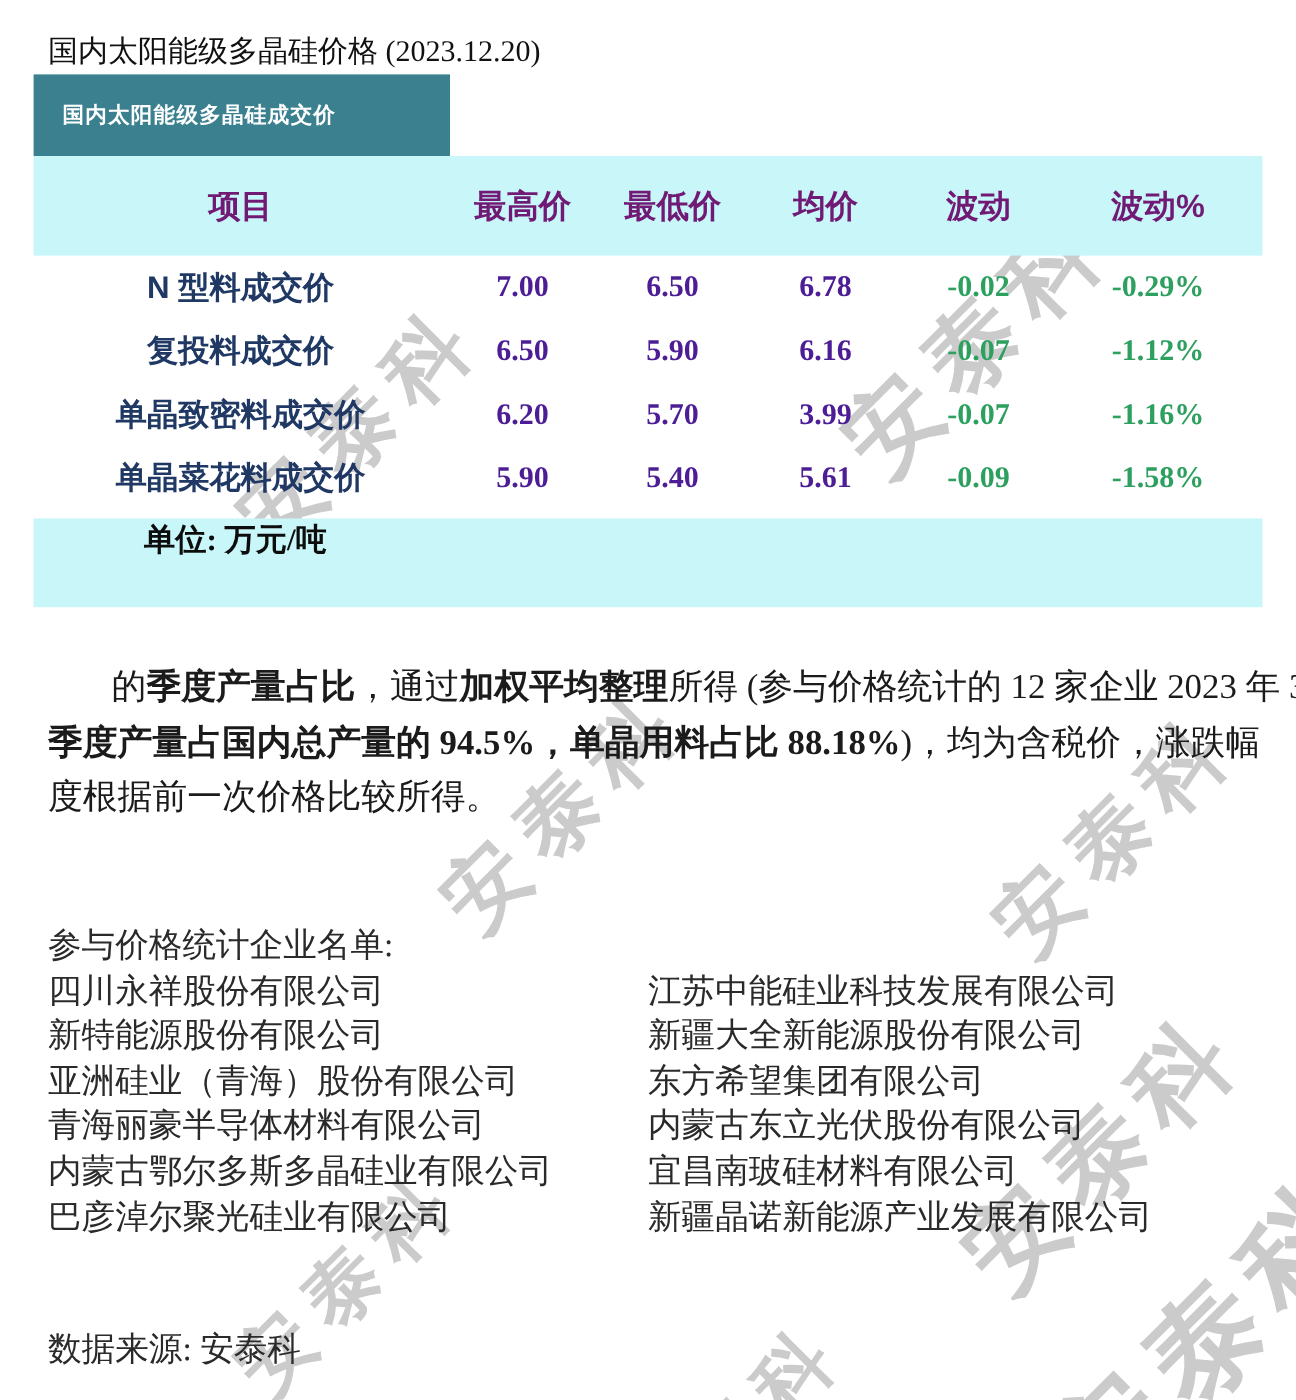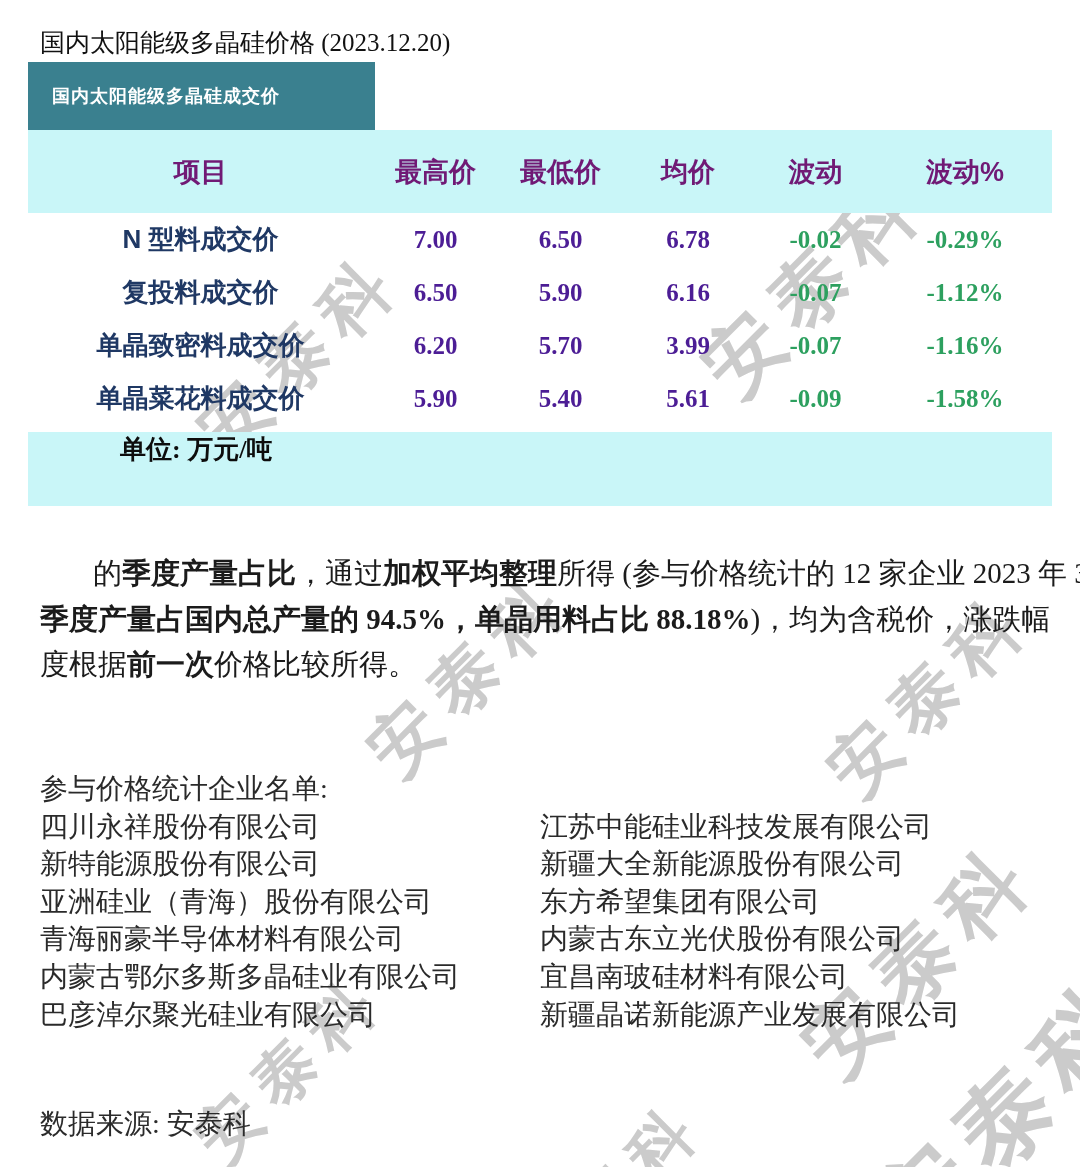--- a/index.html
+++ b/index.html
@@ -156,21 +156,21 @@
       </div>
     <div class="tfoot">
       <div class="unit">单位: 万元/吨</div>
     </div>
   </div>
 
   <div class="note">
 
       <div class="note-line"><span>的</span><span style="font-weight: bold;">季度产量占比</span><span>，通过</span><span style="font-weight: bold;">加权平均整理</span><span>所得 (参与价格统计的 12 家企业 </span><span style="font-weight: normal;">2023 年 3</span></div>
       <div class="note-line"><span style="font-weight: bold;">季度产量占国内总产量的 94.5%，单晶用料占比 88.18%</span><span>)，均为含税价，涨跌幅</span></div>
-      <div class="note-line"><span>度根据</span><span style="font-weight: bold;">前一次</span><span>价格比较所得。</span></div>
+      <div class="note-line"><span>度根据</span><span style="font-weight: normal;">前一次</span><span>价格比较所得。</span></div>
     </div>
 
   <div class="companies">
     <div class="heading">参与价格统计企业名单:</div>
     <div class="cols">
       <div class="col">
 
       <div class="company">四川永祥股份有限公司</div>
           <div class="company">新特能源股份有限公司</div>
           <div class="company">亚洲硅业（青海）股份有限公司</div>

